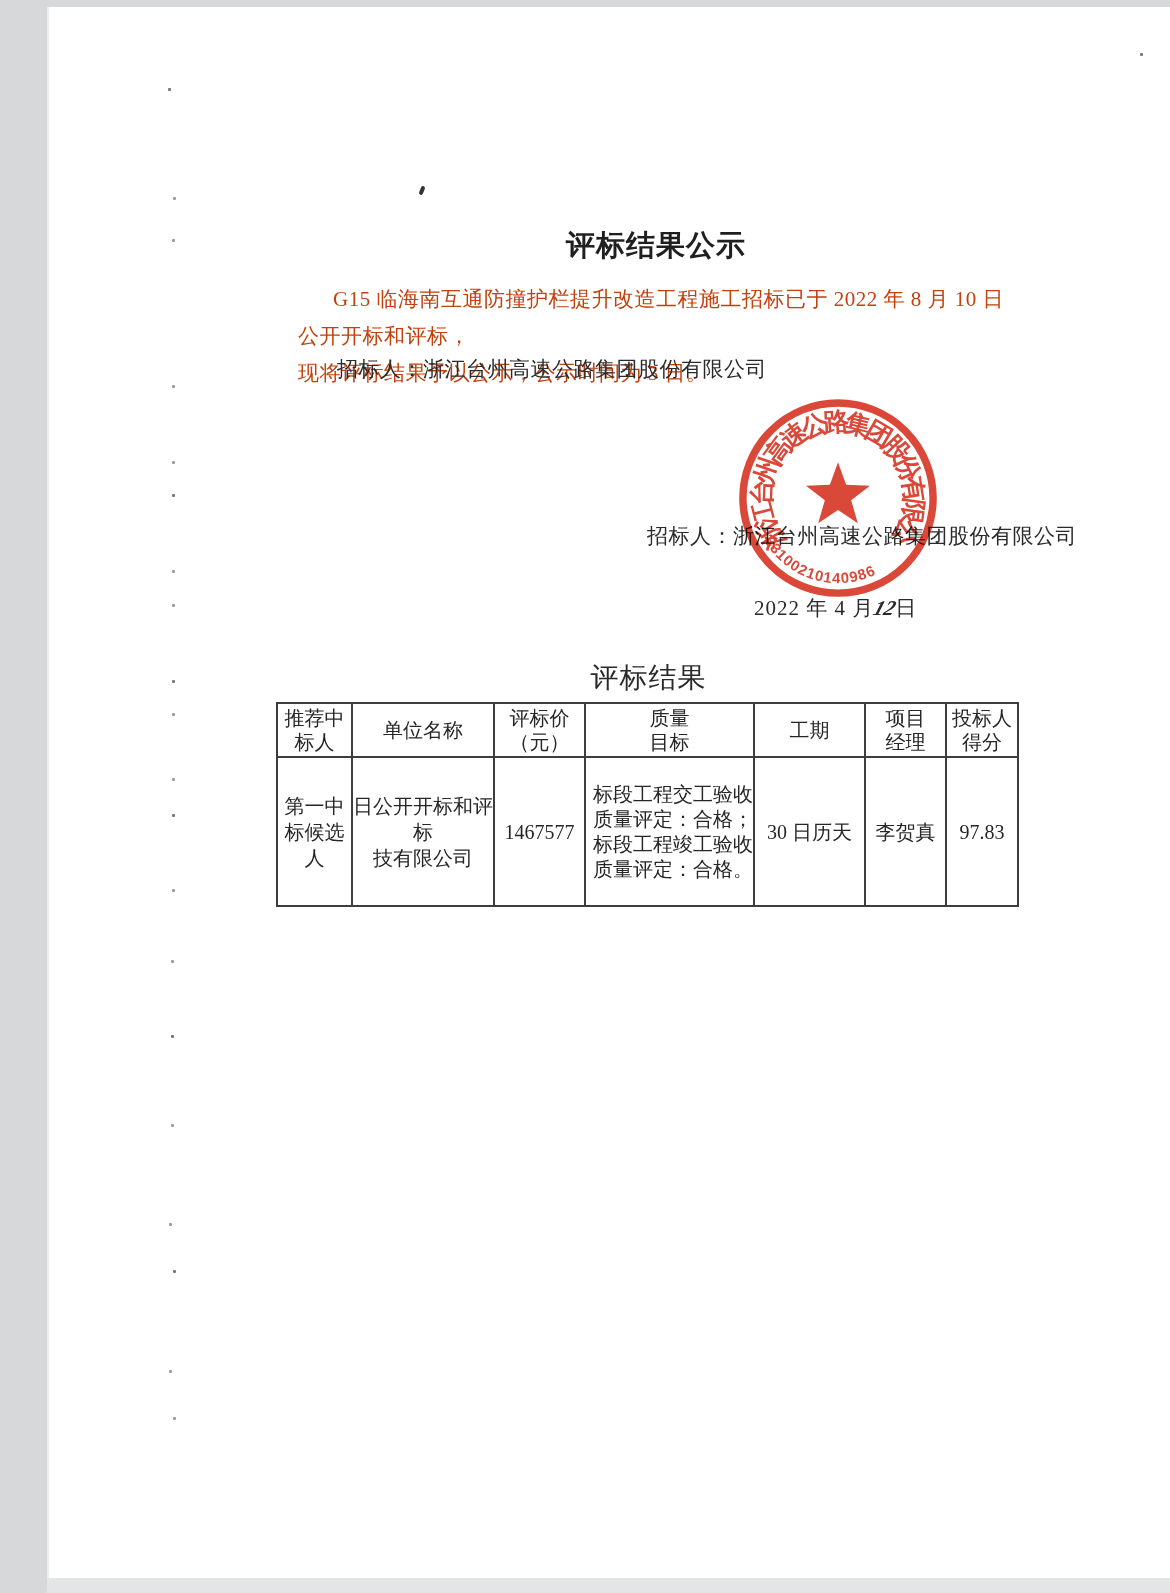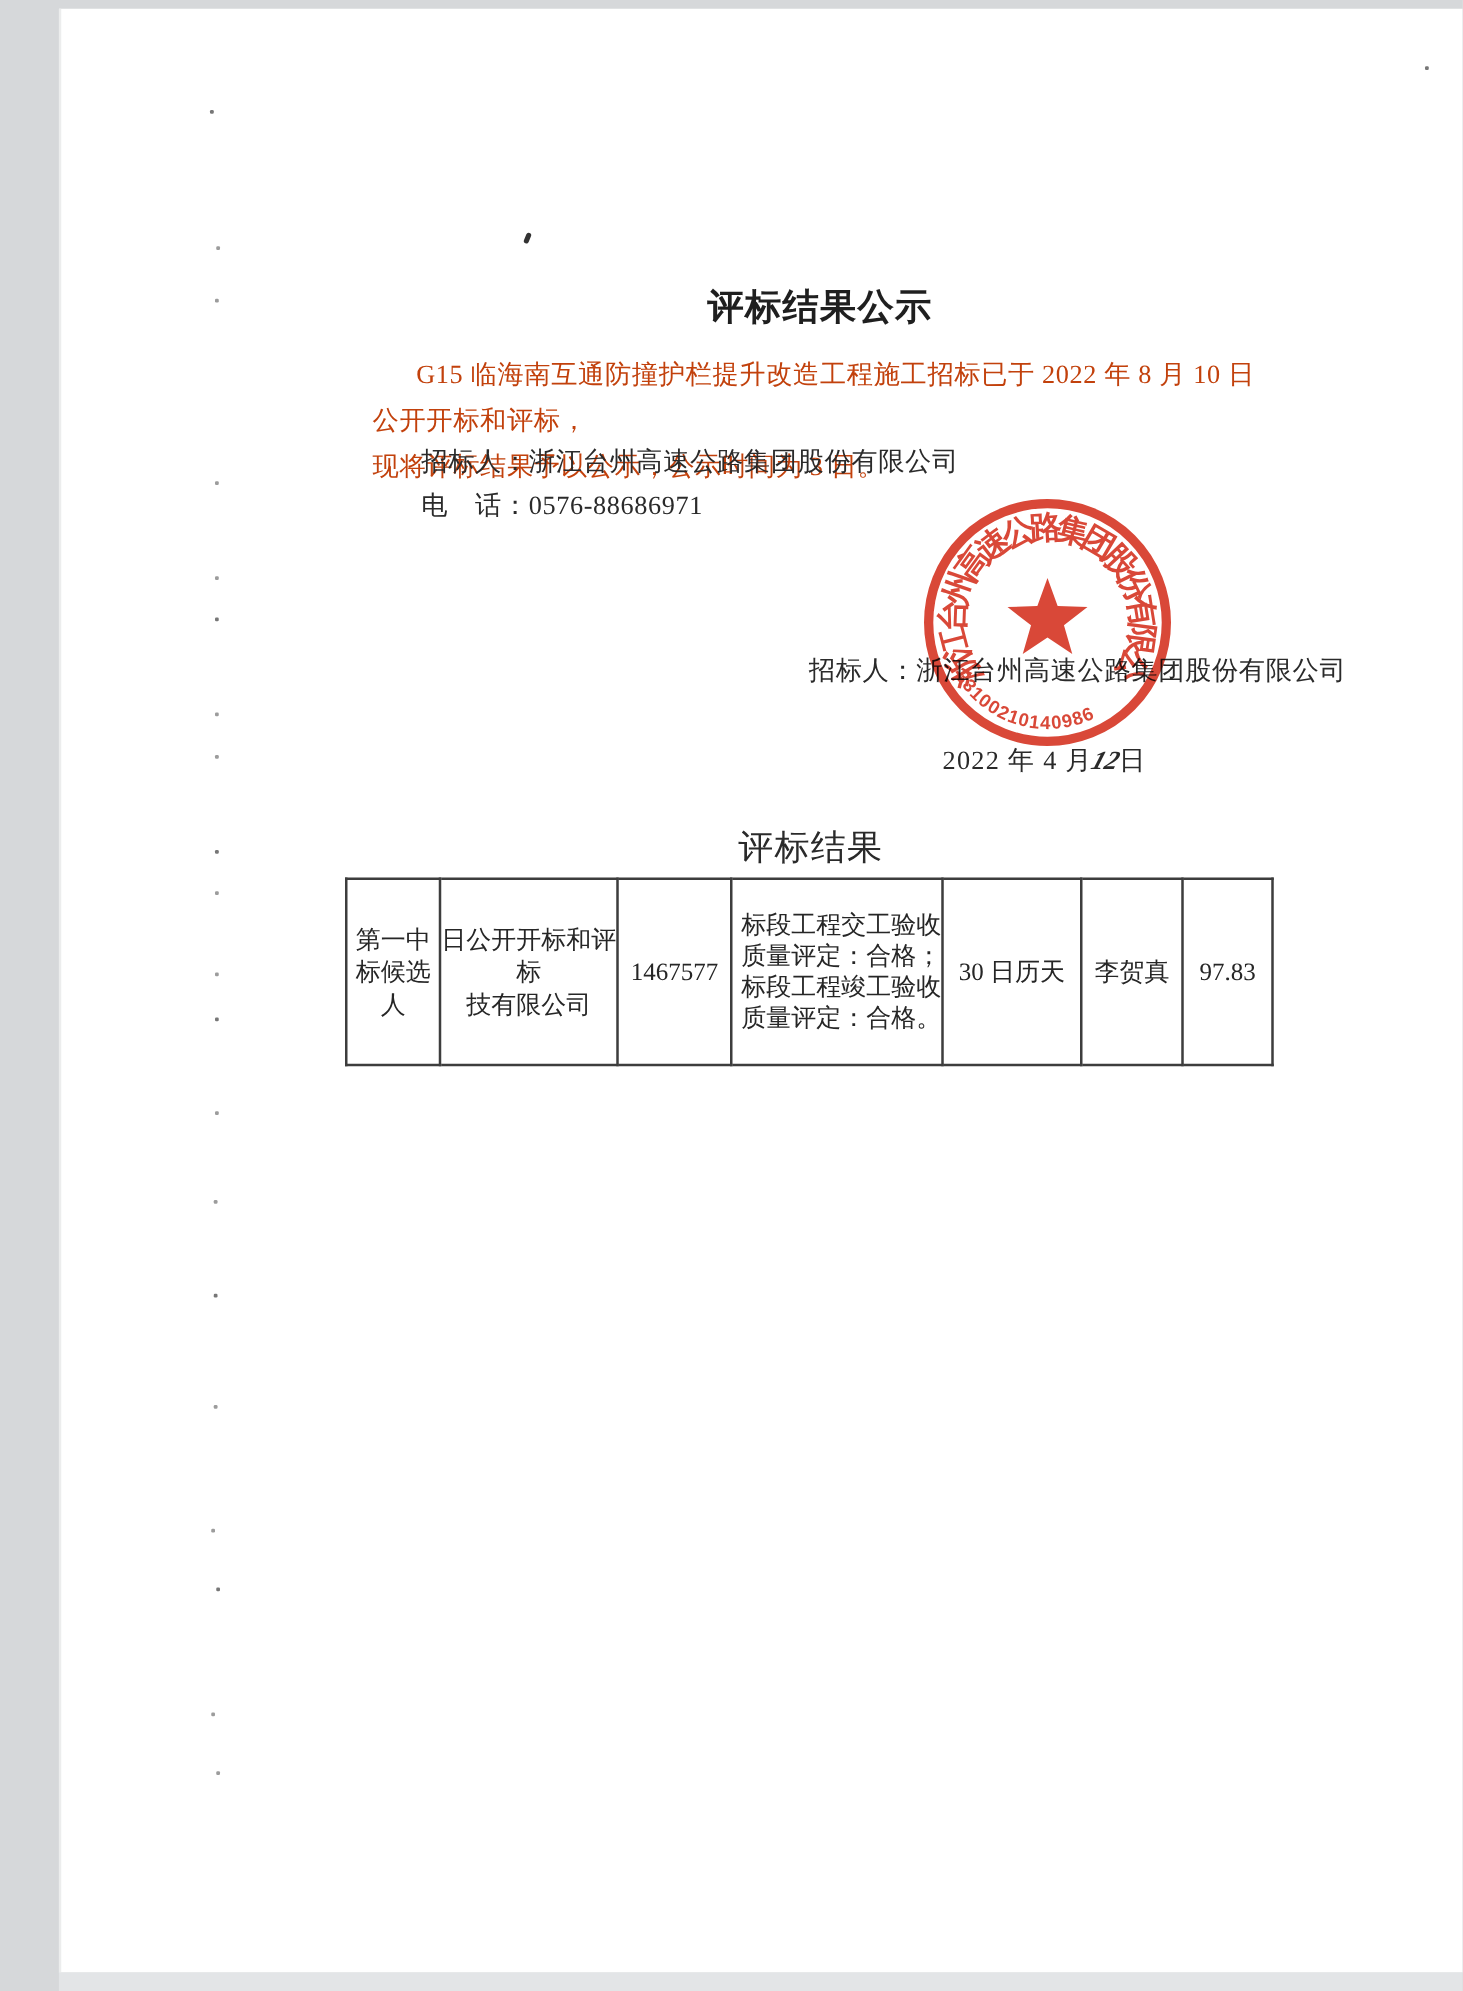--- a/index.html
+++ b/index.html
@@ -50,21 +50,20 @@
   <div class="edge-right"></div>
   <div class="edge-bottom"></div>
 
   <div class="doc-title">评标结果公示</div>
 
   <div class="para">G15 临海南互通防撞护栏提升改造工程施工招标已于 2022 年 8 月 10 日公开开标和评标，
 现将评标结果予以公示，公示时间为 3 日。</div>
 
   <div class="info">
     <div class="info-row"><span>招标人：</span><span>浙江台州高速公路集团股份有限公司</span></div>
-    <div class="info-row"><span>电　话：</span><span>0576-88686971</span></div>
   </div>
 
   <div class="sign-line">招标人：浙江台州高速公路集团股份有限公司</div>
 
   <div class="date-line">
     <span>2022 年 4 月</span><span class="date-day">12</span><span>日</span>
   </div>
 
   <svg class="stamp" viewBox="0 0 210 210">
     <circle cx="105" cy="103" r="96" fill="none" stroke="#d63a28" stroke-width="7.5"></circle>
@@ -87,20 +86,34 @@
     <colgroup>
       <col style="width:75px">
         <col style="width:142px">
         <col style="width:91px">
       <col style="width:169px">
         <col style="width:111px">
         <col style="width:81px">
         <col style="width:72px">
     </colgroup>
     <tbody>
+        <tr>
+      <td class="hdr">推荐中
+标人</td>
+      <td class="hdr">单位名称</td>
+      <td class="hdr">评标价
+（元）</td>
+      <td class="hdr">质量
+目标</td>
+      <td class="hdr">工期</td>
+      <td class="hdr">项目
+经理</td>
+      <td class="hdr">投标人
+得分</td>
+    </tr>
     <tr>
       <td class="bdy">第一中
 标候选
 人</td>
       <td class="bdy">日公开开标和评标
 技有限公司</td>
       <td class="bdy">1467577</td>
       <td class="bdy quality">标段工程交工验收
 质量评定：合格；
 标段工程竣工验收

